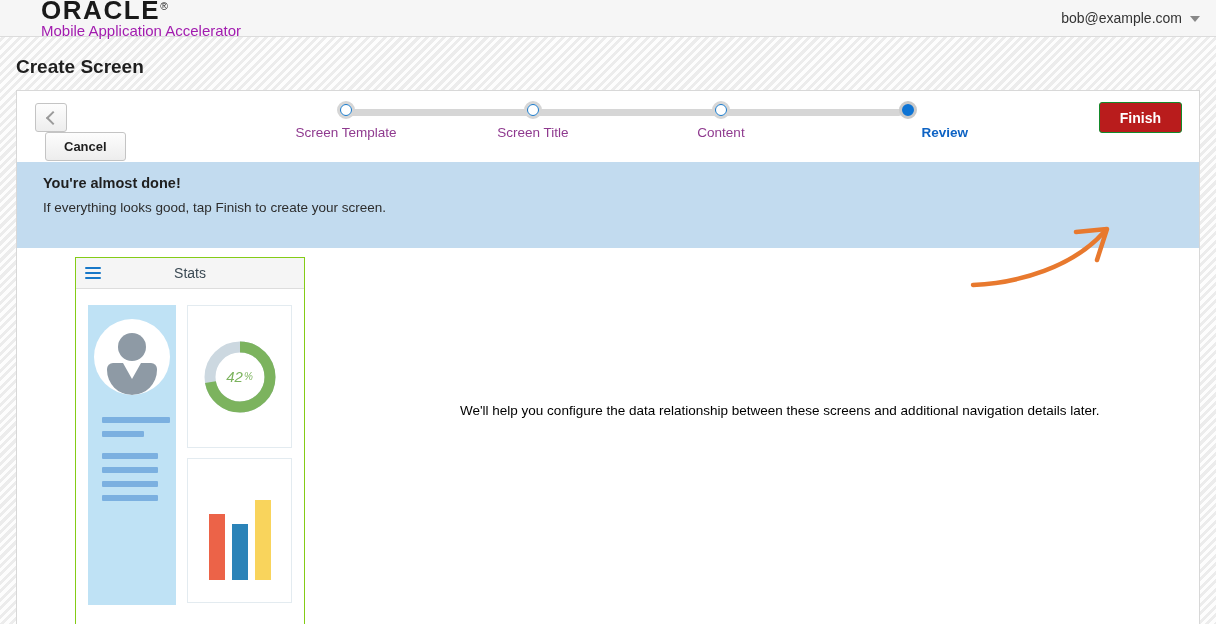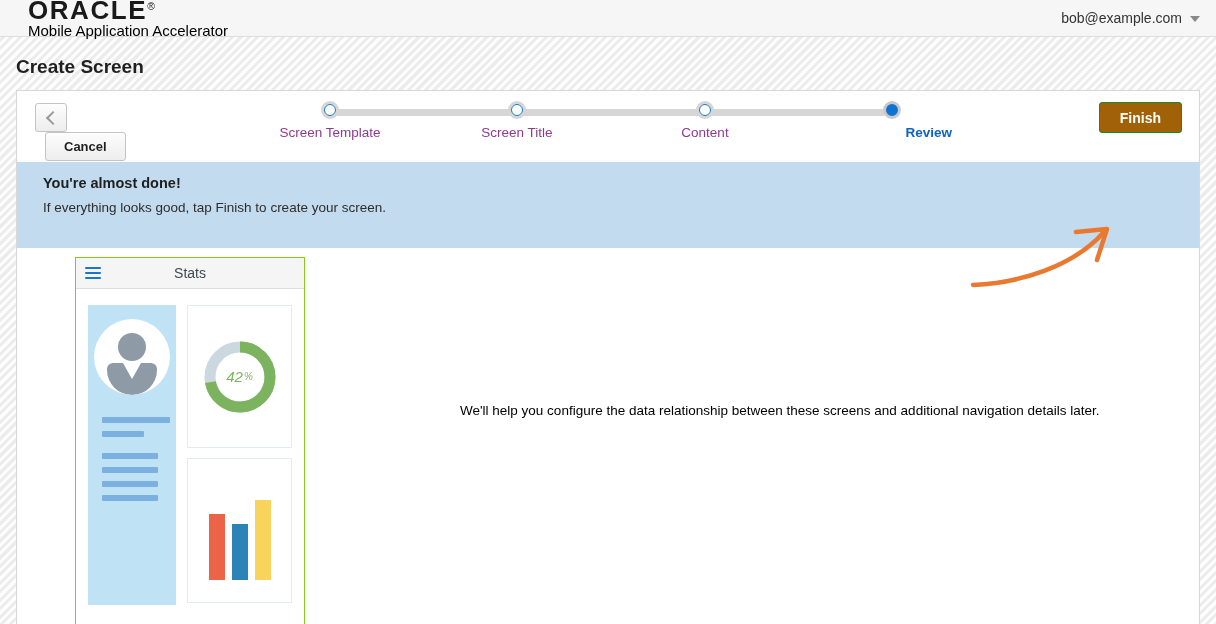--- a/index.html
+++ b/index.html
@@ -51,22 +51,22 @@
     transform-origin: left center;
   }
   .oracle-logo .reg {
     font-size: 10px;
     vertical-align: super;
     letter-spacing: 0;
     font-weight: normal;
   }
   .app-name {
     font-size: 15px;
-    color: #000000;
-    margin-left: 12px;
+    color: #a21caf;
+    margin-left: 25px;
     line-height: 1;
   }
   .user-menu {
     margin-left: auto;
     display: flex;
     align-items: center;
     font-size: 14px;
     color: #333;
     cursor: pointer;
   }
@@ -142,21 +142,21 @@
     font-size: 13px;
     font-weight: bold;
     color: #1f1f1f;
     cursor: pointer;
     box-sizing: border-box;
   }
 
   
   .steps {
     position: absolute;
-    left: 296px;
+    left: 312px;
     top: 10px;
     width: 590px;
     height: 50px;
   }
   .steps-track {
     position: absolute;
     left: 17px;
     right: 17px;
     top: 8px;
     height: 7px;
@@ -208,21 +208,21 @@
     text-align: right;
   }
 
   
   .btn-finish {
     position: absolute;
     right: 17px;
     top: 11px;
     height: 31px;
     padding: 0 20px;
-    background: #a16207;
+    background: #b91c1c;
     border: 1px solid #138a2b;
     border-radius: 3px;
     color: #ffffff;
     font-family: "Liberation Sans", sans-serif;
     font-size: 14px;
     font-weight: bold;
     cursor: pointer;
     box-sizing: border-box;
   }
 

